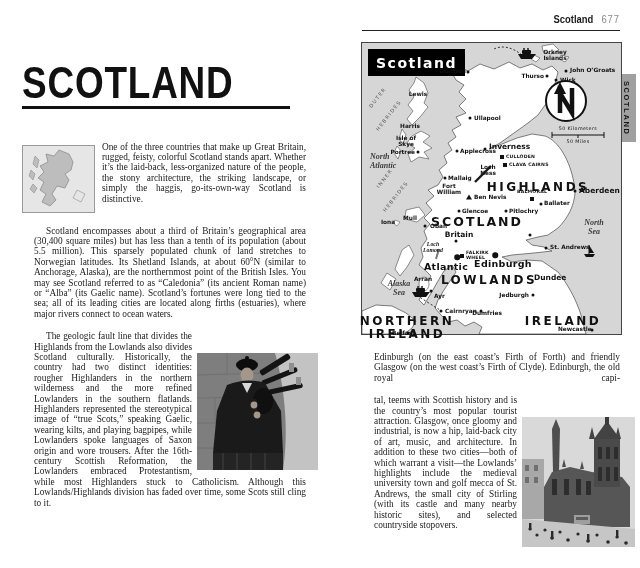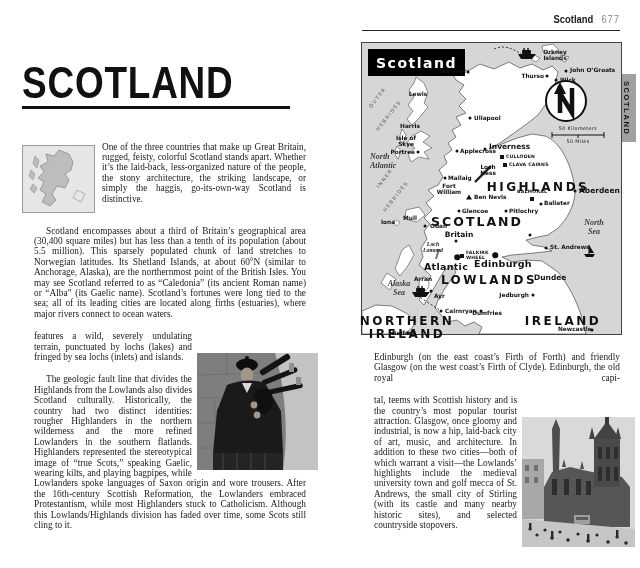--- a/index.html
+++ b/index.html
@@ -138,21 +138,20 @@
           <rect x="16" y="100" width="70" height="17" fill="#242424"></rect>
           <g stroke="#3c3c3c" stroke-width="1.4">
               <line x1="26" y1="100" x2="26" y2="117"></line>
               <line x1="40" y1="100" x2="40" y2="117"></line>
               <line x1="54" y1="100" x2="54" y2="117"></line>
               <line x1="68" y1="100" x2="68" y2="117"></line>
             </g>
         </g>
       </svg>
     </span>
-    <p>features a wild, severely undulating terrain, punctuated by lochs (lakes) and fringed by sea lochs (inlets) and islands.</p>
     <p class="indent">The geologic fault line that divides the Highlands from the Lowlands also divides Scotland culturally. Historically, the country had two distinct identities: rougher Highlanders in the northern wilderness and the more refined Lowlanders in the southern flatlands. Highlanders represented the stereotypical image of “true Scots,” speaking Gaelic, wearing kilts, and playing bagpipes, while Lowlanders spoke languages of Saxon origin and wore trousers. After the 16th-century Scottish Reformation, the Lowlanders embraced Protestantism, while most Highlanders stuck to Catholicism. Although this Lowlands/Highlands division has faded over time, some Scots still cling to it.</p>
   </div>
 </div>
 
 <div class="map">
   <svg class="base" width="259" height="291" viewBox="0 0 259 291">
     <rect x="0" y="0" width="259" height="291" fill="#d6d6d6"></rect>
 
     <path d="M90,30 L97,24 L106,28 L118,21 L132,26 L147,19 L158,25 L170,21 L181,27 L190,23 L196,29 L193,41 L189,47 L192,55 L183,62 L176,72 L166,80 L152,90 L138,100 L127,106 L140,101 L155,95 L170,91 L183,93 C197,98 208,118 212,140 L213,150 C212,163 206,175 196,185 L186,192 L176,194 L164,197 L170,202 L182,204 L190,208 L172,210 L150,212 L140,214 L150,219 L165,217 L180,218 L196,229 C205,240 214,256 219,272 L224,291 L117,291 L120,284 L112,279 L103,283 L95,277 L86,279 L79,272 L73,265 L76,257 L82,247 L88,238 L94,229 L90,222 L82,228 L76,238 L68,252 L62,262 L57,257 L63,244 L69,233 L64,228 L57,222 L61,214 L59,205 L65,196 L62,188 L68,181 L62,175 L70,167 L64,160 L72,153 L66,147 L76,142 L81,134 L77,127 L85,120 L82,113 L90,107 L86,100 L94,94 L90,87 L99,82 L94,74 L104,70 L97,63 L104,56 L97,49 L102,42 L94,37 Z" fill="#ffffff" stroke="#4a4a4a" stroke-width="0.7"></path>
 

